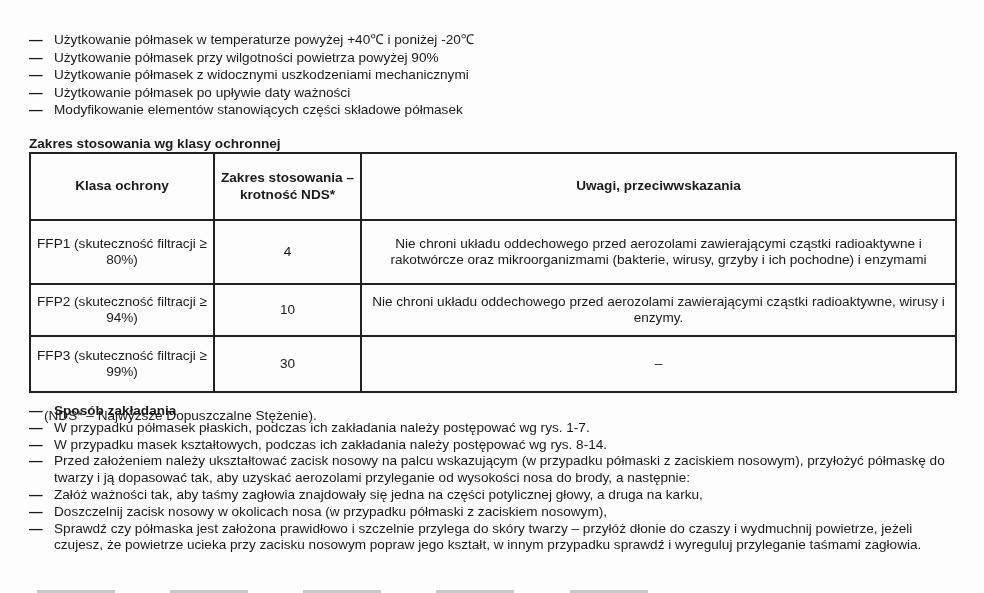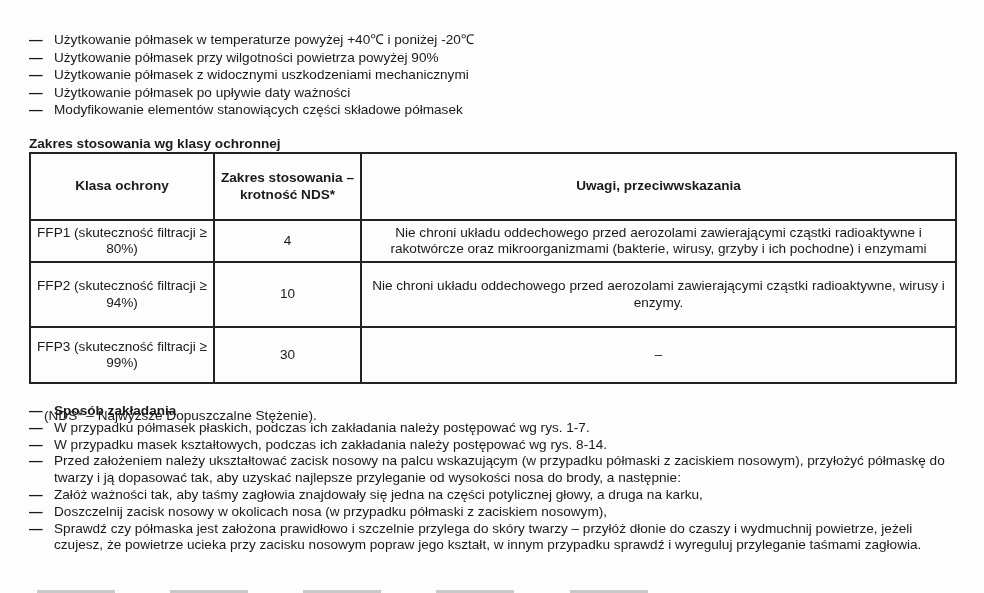--- a/index.html
+++ b/index.html
@@ -20,22 +20,22 @@
     border-collapse: collapse; font-size: 13.6px;
   }
   table.cls td, table.cls th {
     border: 2px solid #222; padding: 2px 6px; vertical-align: middle; line-height: 16.5px;
   }
   table.cls th { font-weight: bold; text-align: center; }
   th.c3 { text-align: left; padding-left: 12px; }
   td.c1, td.c2 { text-align: center; }
   td.c3 { text-align: center; padding-left: 12px; }
   tr.head { height: 67px; }
-  tr.r1 { height: 42px; }
-  tr.r2 { height: 65px; }
+  tr.r1 { height: 64px; }
+  tr.r2 { height: 52px; }
   tr.r3 { height: 56px; }
   .col1 { width: 170px; }
   .col2 { width: 133px; }
   .footnote { position: absolute; left: 44px; top: 374px; line-height: 17px; margin-top: 33px; }
   .steps { top: 403px; }
   .steps li { line-height: 16.8px; }
   .steps li.wrap { white-space: normal; width: 895px; }
   .steps li.bold { font-weight: bold; }
   .tabs-strip { position: absolute; top: 590px; left: 0; width: 984px; height: 3px; }
   .tabs-strip span { position: absolute; top: 0; height: 3px; background: #c9c9c9; width: 78px; }
@@ -77,21 +77,21 @@
   </tr>
 </tbody>
   </table>
 
 <div class="footnote">(NDS* – Najwyższe Dopuszczalne Stężenie).</div>
 
 <ul class="list steps">
   <li class="bold"><span class="dash">—</span><span>Sposób zakładania</span></li>
   <li><span class="dash">—</span><span>W przypadku półmasek płaskich, podczas ich zakładania należy postępować wg rys. 1-7.</span></li>
   <li><span class="dash">—</span><span>W przypadku masek kształtowych, podczas ich zakładania należy postępować wg rys. 8-14.</span></li>
-  <li class="wrap"><span class="dash">—</span><span>Przed założeniem należy ukształtować zacisk nosowy na palcu wskazującym (w przypadku półmaski z zaciskiem nosowym), przyłożyć półmaskę do twarzy i ją dopasować tak, aby uzyskać najlepsze przyleganie od wysokości nosa do brody, a następnie:</span></li>
+  <li class="wrap"><span class="dash">—</span><span>Przed założeniem należy ukształtować zacisk nosowy na palcu wskazującym (w przypadku półmaski z zaciskiem nosowym), przyłożyć półmaskę do twarzy i ją dopasować tak, aby uzyskać aerozolami przyleganie od wysokości nosa do brody, a następnie:</span></li>
   <li><span class="dash">—</span><span>Załóż ważności tak, aby taśmy zagłowia znajdowały się jedna na części potylicznej głowy, a druga na karku,</span></li>
   <li><span class="dash">—</span><span>Doszczelnij zacisk nosowy w okolicach nosa (w przypadku półmaski z zaciskiem nosowym),</span></li>
   <li class="wrap"><span class="dash">—</span><span>Sprawdź czy półmaska jest założona prawidłowo i szczelnie przylega do skóry twarzy – przyłóż dłonie do czaszy i wydmuchnij powietrze, jeżeli czujesz, że powietrze ucieka przy zacisku nosowym popraw jego kształt, w innym przypadku sprawdź i wyreguluj przyleganie taśmami zagłowia.</span></li>
 </ul>
 
 <div class="tabs-strip">
   <span style="left:37px"></span>
   <span style="left:170px"></span>
   <span style="left:303px"></span>
   <span style="left:436px"></span>

